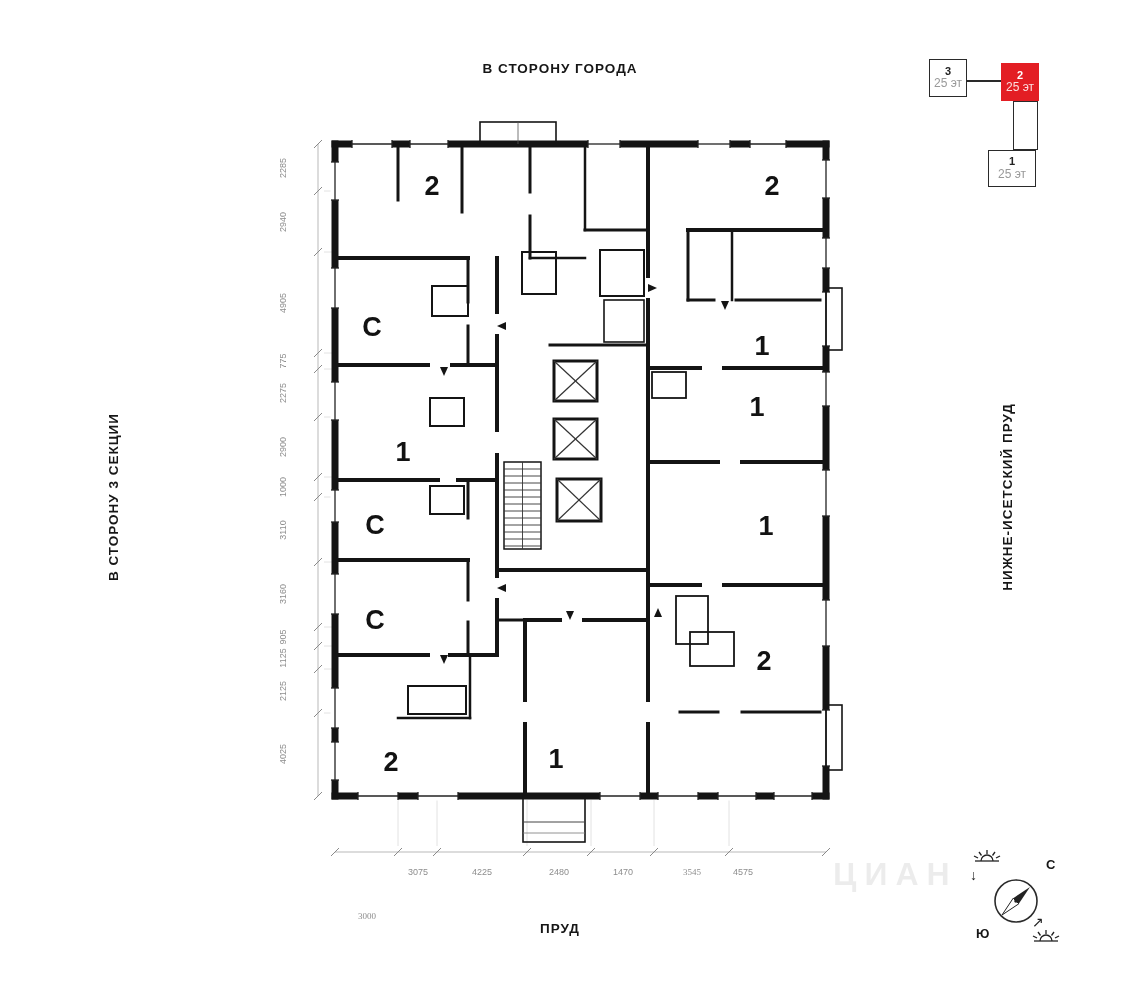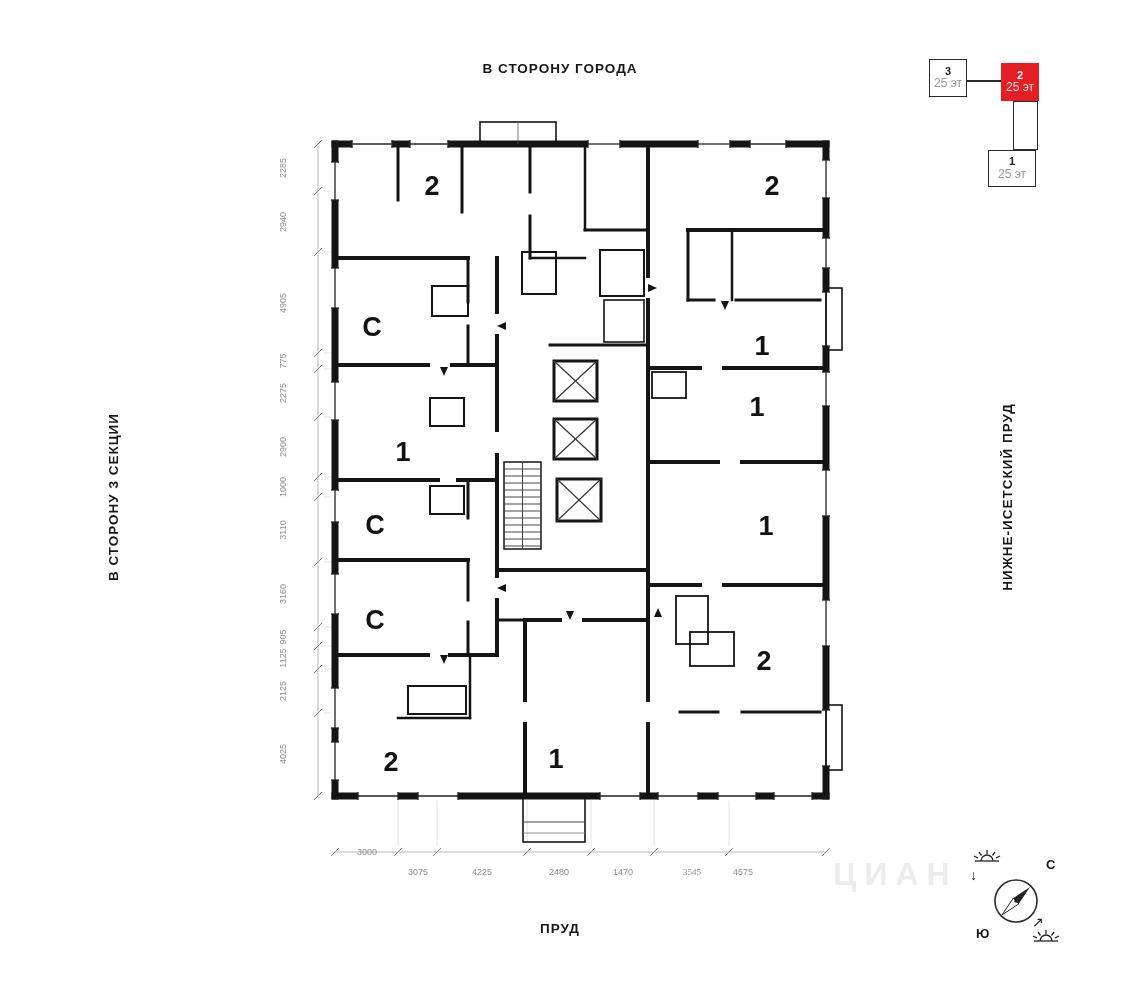--- a/index.html
+++ b/index.html
@@ -316,21 +316,21 @@
       <div class="dim dim-left" style="left: 283px; top: 361px;">775</div>
       <div class="dim dim-left" style="left: 283px; top: 393px;">2275</div>
       <div class="dim dim-left" style="left: 283px; top: 447px;">2900</div>
       <div class="dim dim-left" style="left: 283px; top: 487px;">1000</div>
       <div class="dim dim-left" style="left: 283px; top: 530px;">3110</div>
       <div class="dim dim-left" style="left: 283px; top: 594px;">3160</div>
       <div class="dim dim-left" style="left: 283px; top: 637px;">905</div>
       <div class="dim dim-left" style="left: 283px; top: 658px;">1125</div>
       <div class="dim dim-left" style="left: 283px; top: 691px;">2125</div>
       <div class="dim dim-left" style="left: 283px; top: 754px;">4025</div>
-      <div class="dim dim-bottom" style="left: 367px; top: 852px;">3000</div>
+      <div class="dim dim-bottom" style="left: 367px; top: 916px; font-family: Liberation Serif, serif;">3000</div>
       <div class="dim dim-bottom" style="left: 418px; top: 872px;">3075</div>
       <div class="dim dim-bottom" style="left: 482px; top: 872px;">4225</div>
       <div class="dim dim-bottom" style="left: 559px; top: 872px;">2480</div>
       <div class="dim dim-bottom" style="left: 623px; top: 872px;">1470</div>
       <div class="dim dim-bottom" style="left: 692px; top: 872px; font-family: Liberation Serif, serif;">3545</div>
       <div class="dim dim-bottom" style="left: 743px; top: 872px;">4575</div>
     </div>
 
   <div>
     <div class="sec-connector"></div>

